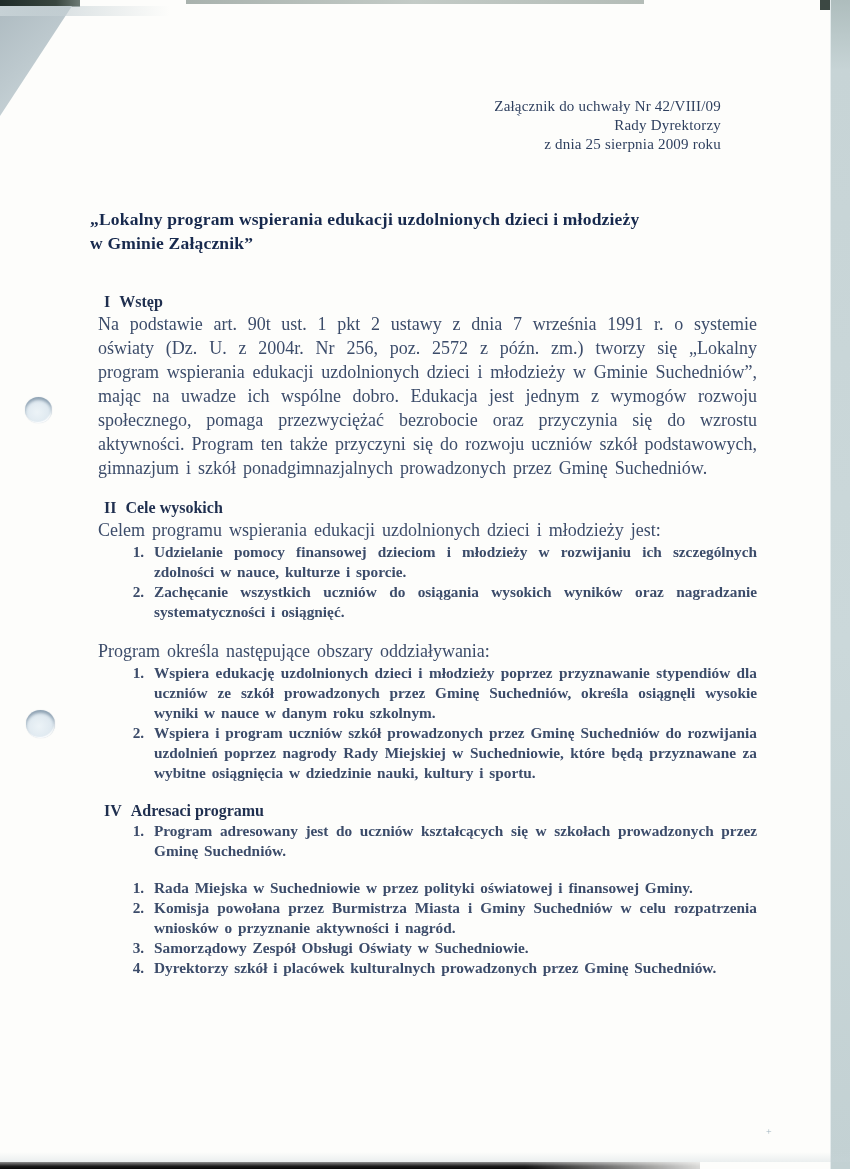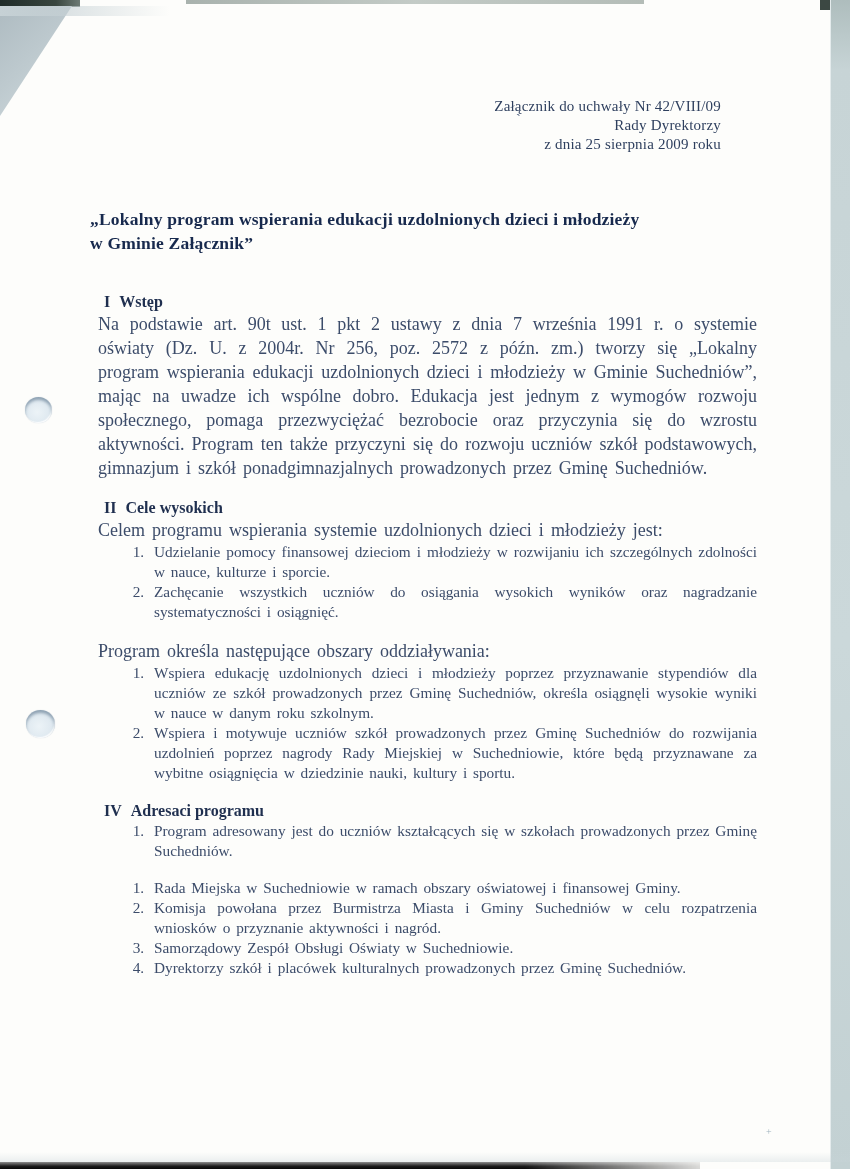--- a/index.html
+++ b/index.html
@@ -92,21 +92,21 @@
   .section-number { display: inline-block; margin-right: 9px; }
   .section-intro {
     font-size: 18px; line-height: 24px;
     text-align: justify;
     word-spacing: 2.5px;
   }
   .section-list {
     margin: 0; padding-left: 52px;
     font-size: 15.3px; line-height: 20px;
   }
-  .section-list li { padding-left: 4px; text-align: justify; word-spacing: 2px; }
+  .section-list li { padding-left: 4px; text-align: justify; word-spacing: 2px; font-weight: bold; }
   .section-list li::marker { color: var(--ink); }
 </style>
 </head>
 <body>
 
 <div class="edge-top-left"></div>
 <div class="edge-top-mid"></div>
 <div class="edge-top-right"></div>
 <div class="corner-fold"></div>
 <div class="corner-fold-haze"></div>
@@ -137,48 +137,48 @@
       <span class="section-number">I</span><span class="section-name">Wstęp</span>
     </div>
     <div class="section-intro">Na podstawie art. 90t ust. 1 pkt 2 ustawy z dnia 7 września 1991 r. o systemie oświaty (Dz. U. z 2004r. Nr 256, poz. 2572 z późn. zm.) tworzy się „Lokalny program wspierania edukacji uzdolnionych dzieci i młodzieży w Gminie Suchedniów”, mając na uwadze ich wspólne dobro. Edukacja jest jednym z wymogów rozwoju społecznego, pomaga przezwyciężać bezrobocie oraz przyczynia się do wzrostu aktywności. Program ten także przyczyni się do rozwoju uczniów szkół podstawowych, gimnazjum i szkół ponadgimnazjalnych prowadzonych przez Gminę Suchedniów.</div>
 
   </div>
 
   <div class="section">
     <div class="section-heading">
       <span class="section-number">II</span><span class="section-name">Cele wysokich</span>
     </div>
-    <div class="section-intro">Celem programu wspierania systemie uzdolnionych dzieci i młodzieży jest:</div>
+    <div class="section-intro">Celem programu wspierania edukacji uzdolnionych dzieci i młodzieży jest:</div>
     <ol class="section-list">
           <li>Udzielanie pomocy finansowej dzieciom i młodzieży w rozwijaniu ich szczególnych zdolności w nauce, kulturze i sporcie.</li>
           <li>Zachęcanie wszystkich uczniów do osiągania wysokich wyników oraz nagradzanie systematyczności i osiągnięć.</li>
         </ol>
   </div>
 
   <div class="section">
     <div class="section-intro">Program określa następujące obszary oddziaływania:</div>
     <ol class="section-list">
           <li>Wspiera edukację uzdolnionych dzieci i młodzieży poprzez przyznawanie stypendiów dla uczniów ze szkół prowadzonych przez Gminę Suchedniów, określa osiągnęli wysokie wyniki w nauce w danym roku szkolnym.</li>
-          <li>Wspiera i motywuje uczniów szkół prowadzonych przez Gminę Suchedniów do rozwijania uzdolnień poprzez nagrody Rady Miejskiej w Suchedniowie, które będą przyznawane za wybitne osiągnięcia w dziedzinie nauki, kultury i sportu.</li>
+          <li>Wspiera i program uczniów szkół prowadzonych przez Gminę Suchedniów do rozwijania uzdolnień poprzez nagrody Rady Miejskiej w Suchedniowie, które będą przyznawane za wybitne osiągnięcia w dziedzinie nauki, kultury i sportu.</li>
         </ol>
   </div>
 
   <div class="section">
     <div class="section-heading">
       <span class="section-number">IV</span><span class="section-name">Adresaci programu</span>
     </div>
 
     <ol class="section-list">
           <li>Program adresowany jest do uczniów kształcących się w szkołach prowadzonych przez Gminę Suchedniów.</li>
         </ol>
   </div>
 
   <div class="section">
 
     <ol class="section-list">
-          <li>Rada Miejska w Suchedniowie w ramach obszary oświatowej i finansowej Gminy.</li>
+          <li>Rada Miejska w Suchedniowie w przez polityki oświatowej i finansowej Gminy.</li>
           <li>Komisja powołana przez Burmistrza Miasta i Gminy Suchedniów w celu rozpatrzenia wniosków o przyznanie aktywności i nagród.</li>
           <li>Samorządowy Zespół Obsługi Oświaty w Suchedniowie.</li>
           <li>Dyrektorzy szkół i placówek kulturalnych prowadzonych przez Gminę Suchedniów.</li>
         </ol>
   </div>
 </div>
 </div>
 
 </body></html>

